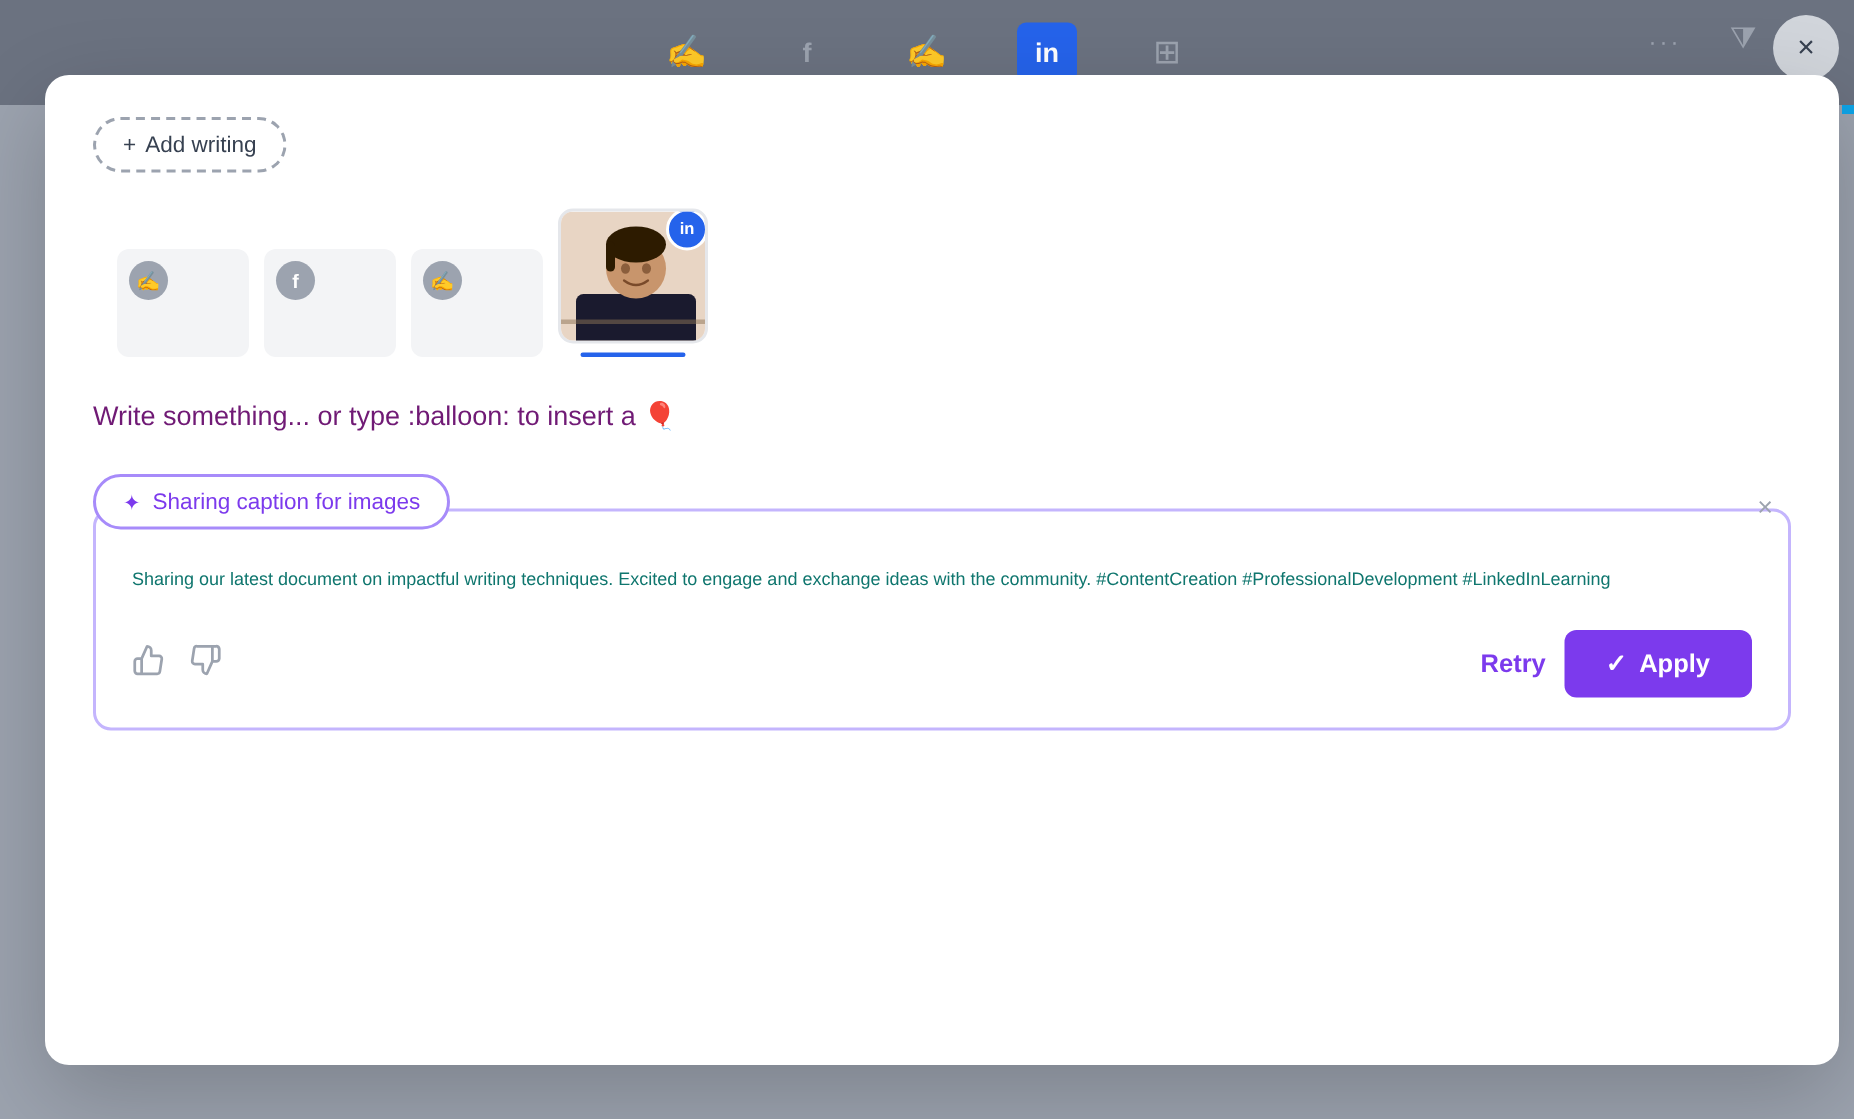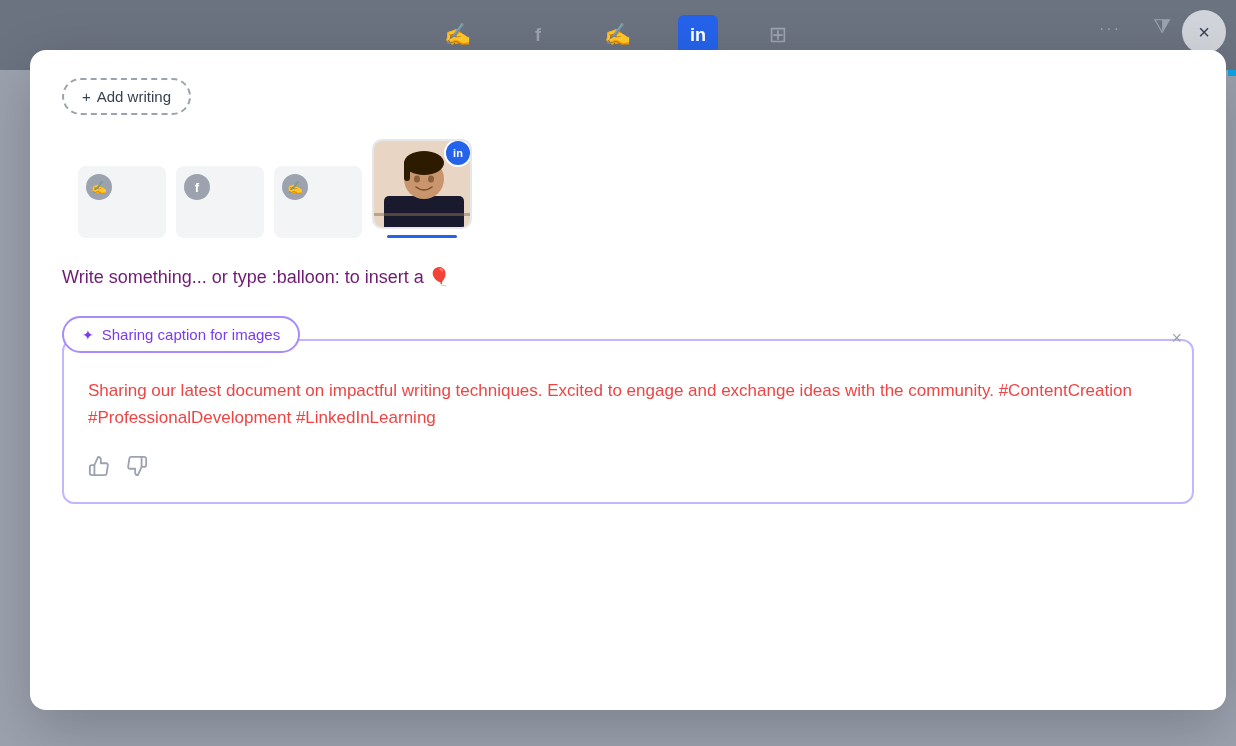--- a/index.html
+++ b/index.html
@@ -223,22 +223,22 @@
     .caption-box {
       border: 2px solid #c4b5fd;
       border-radius: 12px;
       padding: 24px 24px 20px;
       margin-top: -14px;
       padding-top: 36px;
       background: white;
     }
 
     .caption-text {
-      font-size: 17px;
-      color: #ef4444;
+      font-size: 12px;
+      color: #0f766e;
       line-height: 1.6;
     }
 
     .caption-actions {
       display: flex;
       align-items: center;
       justify-content: space-between;
       margin-top: 24px;
     }
 
@@ -406,18 +406,25 @@
               <path d="M14 9V5a3 3 0 0 0-3-3l-4 9v11h11.28a2 2 0 0 0 2-1.7l1.38-9a2 2 0 0 0-2-2.3zM7 22H4a2 2 0 0 1-2-2v-7a2 2 0 0 1 2-2h3"></path>
             </svg>
           </button>
           <button class="feedback-icon">
             <svg width="22" height="22" viewBox="0 0 24 24" fill="none" stroke="#9ca3af" stroke-width="2" stroke-linecap="round" stroke-linejoin="round">
               <path d="M10 15v4a3 3 0 0 0 3 3l4-9V2H5.72a2 2 0 0 0-2 1.7l-1.38 9a2 2 0 0 0 2 2.3zm7-13h2.67A2.31 2.31 0 0 1 22 4v7a2.31 2.31 0 0 1-2.33 2H17"></path>
             </svg>
           </button>
         </div>
 
+        <div class="caption-right-actions">
+          <button class="retry-btn">Retry</button>
+          <button class="apply-btn">
+            <span>✓</span>
+            <span>Apply</span>
+          </button>
+        </div>
 
       </div>
     </div>
   </div>
 
 </div>
 
 </body></html>

